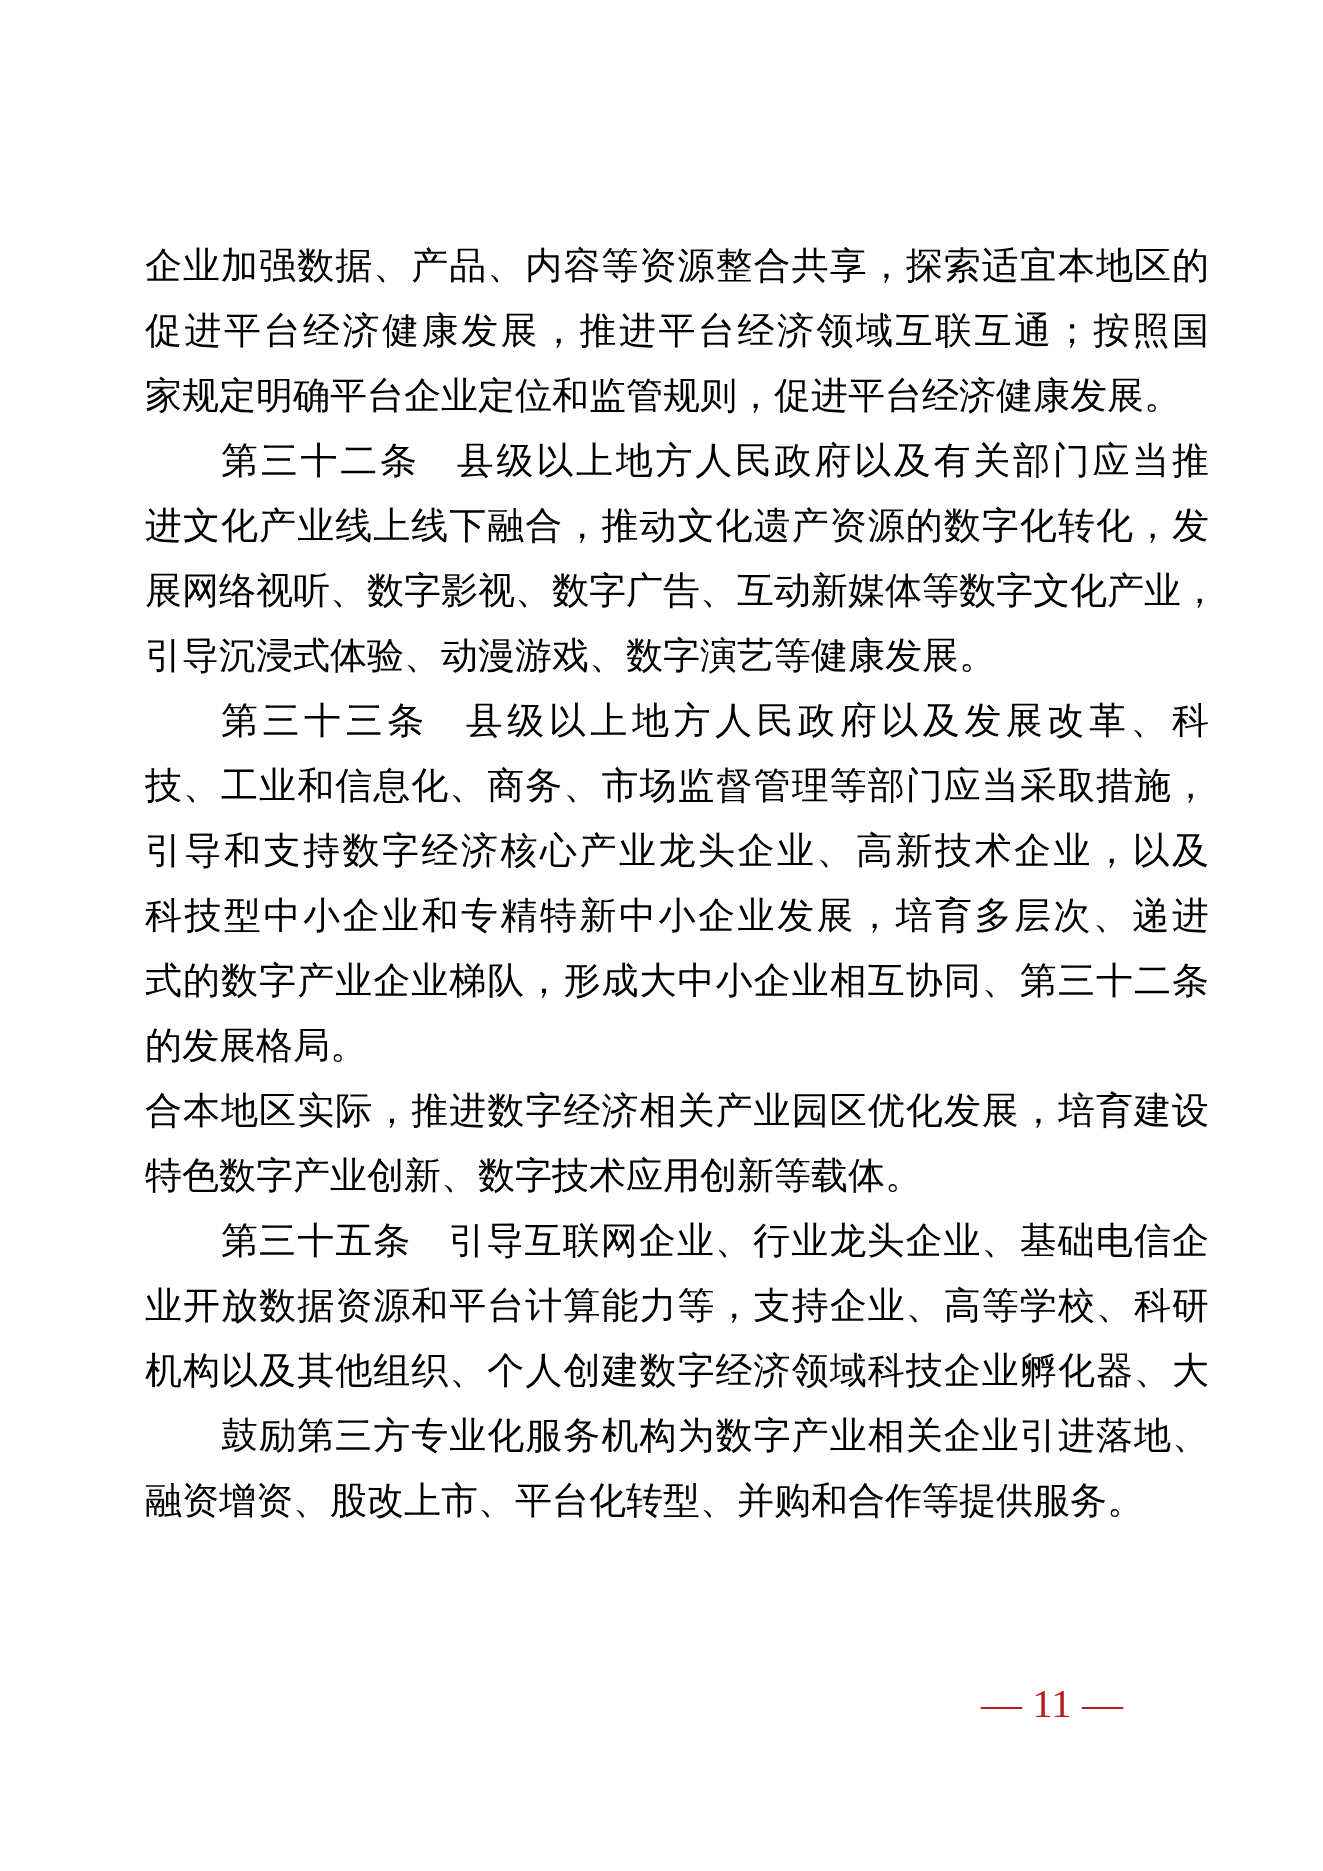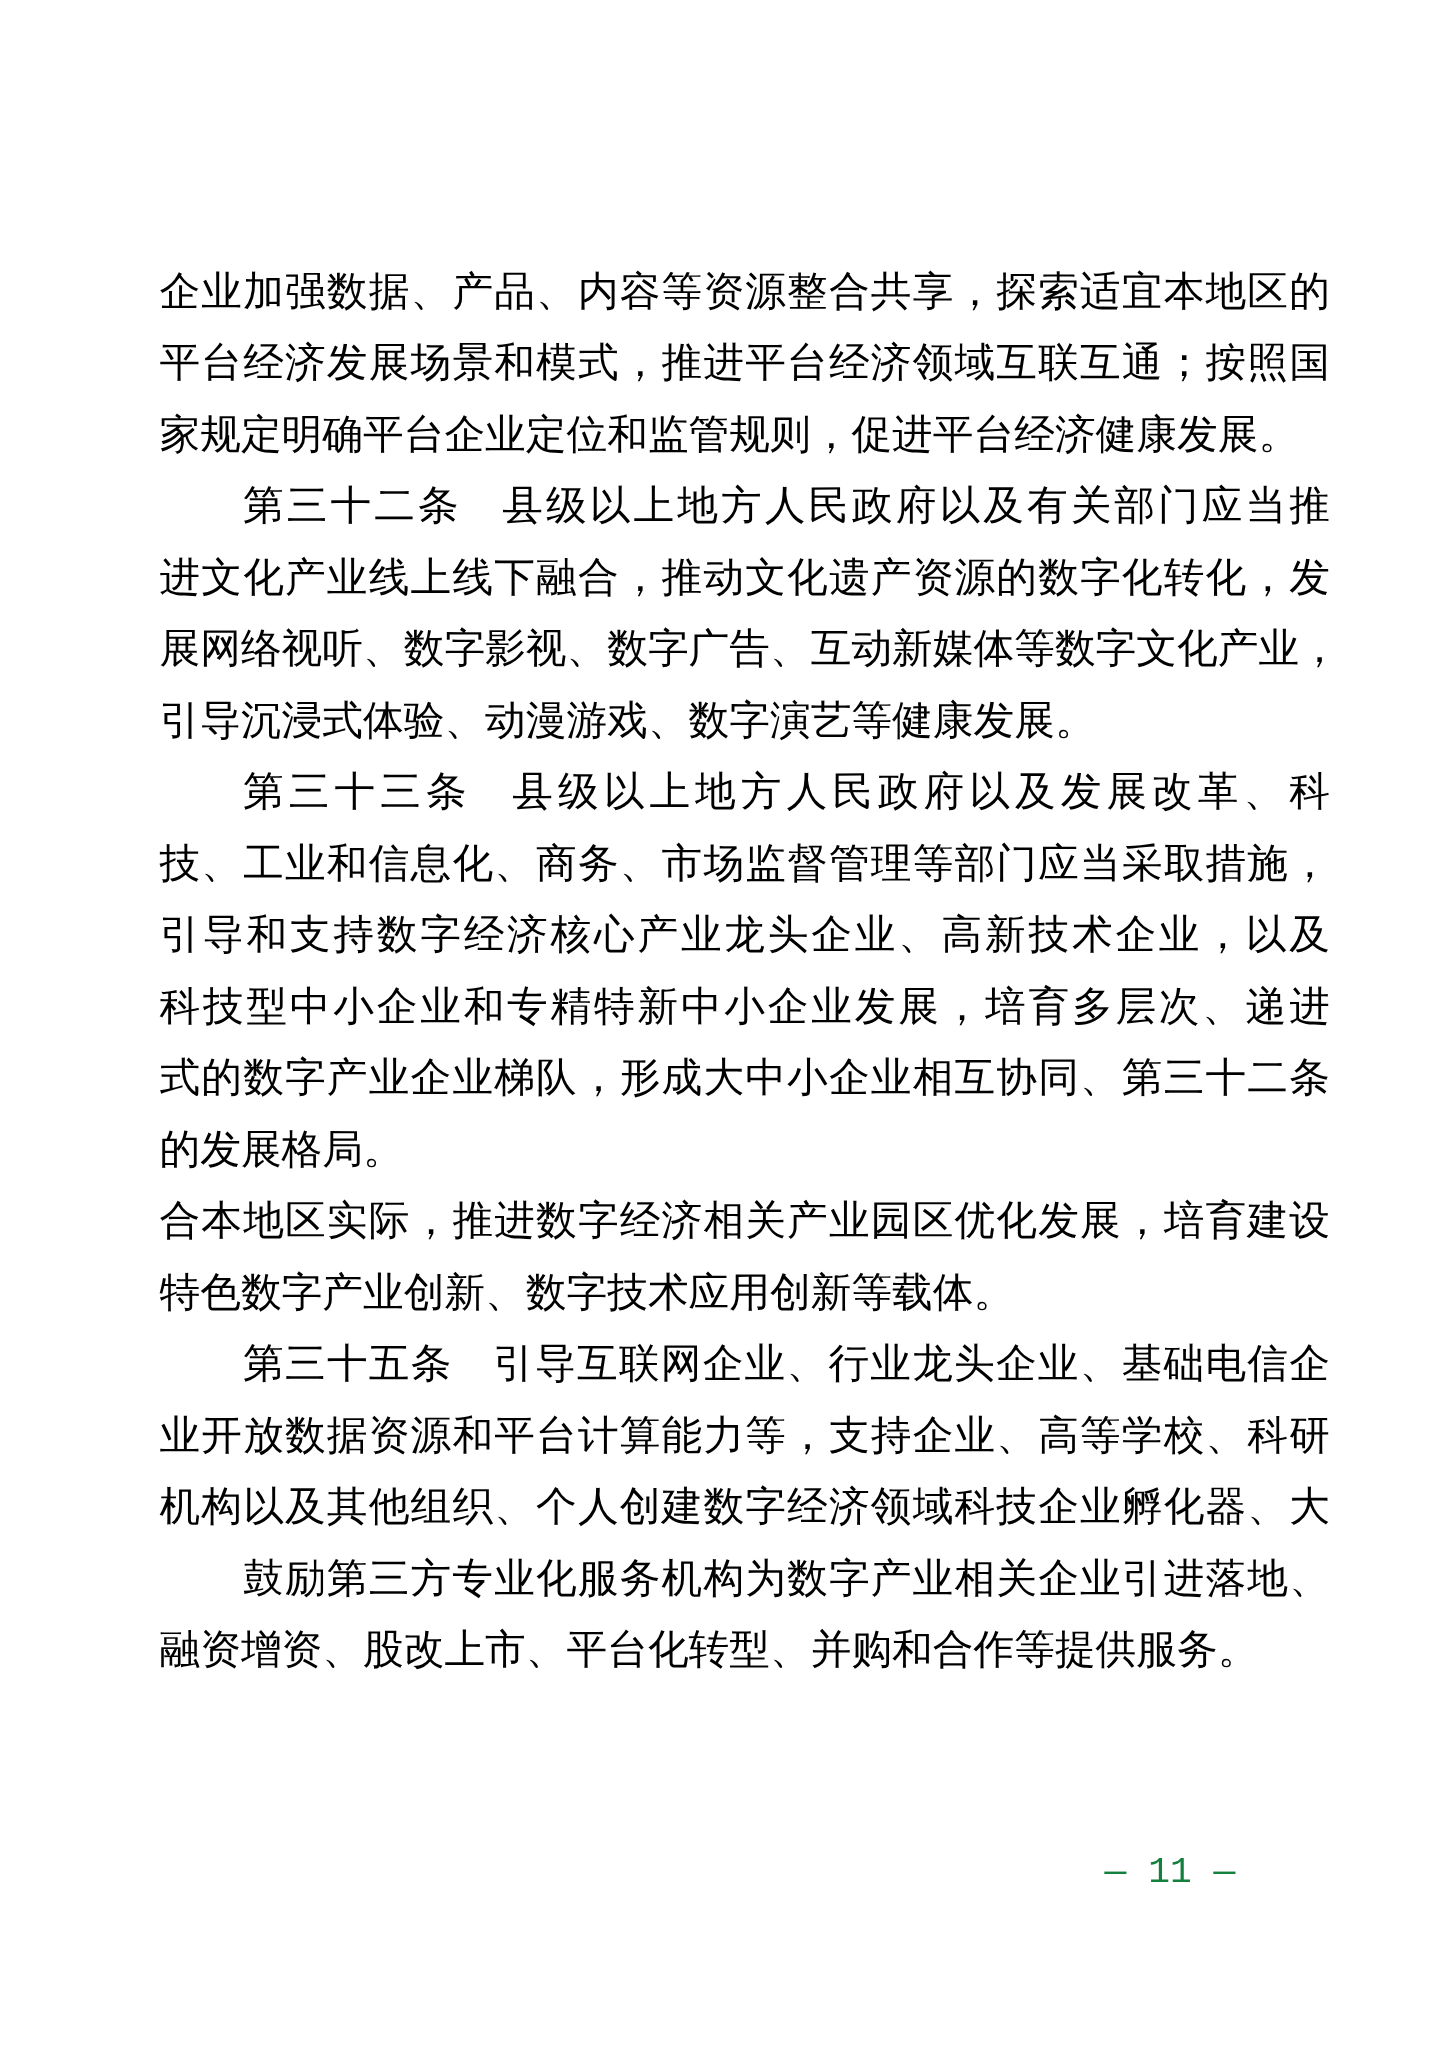--- a/index.html
+++ b/index.html
@@ -34,33 +34,33 @@
   }
   .article-heading {
     font-weight: normal;
     margin-right: 37px;
     letter-spacing: 0;
   }
   .page-number {
     position: absolute;
     top: 1683px;
     right: 200px;
-    font-size: 33px;
+    font-size: 41px;
     line-height: 40px;
-    color: #15803d;
-    font-family: Liberation Mono, monospace;
+    color: #b91c1c;
+    font-family: Liberation Serif, serif;
   }
 </style>
 </head>
 <body>
 
 <div class="page">
   <div class="textblock" id="textblock">
       <div class="line"><span>企业加强数据、产品、内容等资源整合共享，探索适宜本地区的</span></div>
-      <div class="line"><span>平台经济发展场景和模式，推进平台经济领域互联互通；按照国</span></div>
+      <div class="line"><span>促进平台经济健康发展，推进平台经济领域互联互通；按照国</span></div>
       <div class="line last"><span>家规定明确平台企业定位和监管规则，促进平台经济健康发展。</span></div>
       <div class="line indent"><b class="article-heading">第三十二条</b><span>县级以上地方人民政府以及有关部门应当推</span></div>
       <div class="line"><span>进文化产业线上线下融合，推动文化遗产资源的数字化转化，发</span></div>
       <div class="line"><span>展网络视听、数字影视、数字广告、互动新媒体等数字文化产业，</span></div>
       <div class="line last"><span>引导沉浸式体验、动漫游戏、数字演艺等健康发展。</span></div>
       <div class="line indent"><b class="article-heading">第三十三条</b><span>县级以上地方人民政府以及发展改革、科</span></div>
       <div class="line"><span>技、工业和信息化、商务、市场监督管理等部门应当采取措施，</span></div>
       <div class="line"><span>引导和支持数字经济核心产业龙头企业、高新技术企业，以及</span></div>
       <div class="line"><span>科技型中小企业和专精特新中小企业发展，培育多层次、递进</span></div>
       <div class="line"><span>式的数字产业企业梯队，形成大中小企业相互协同、第三十二条</span></div>

